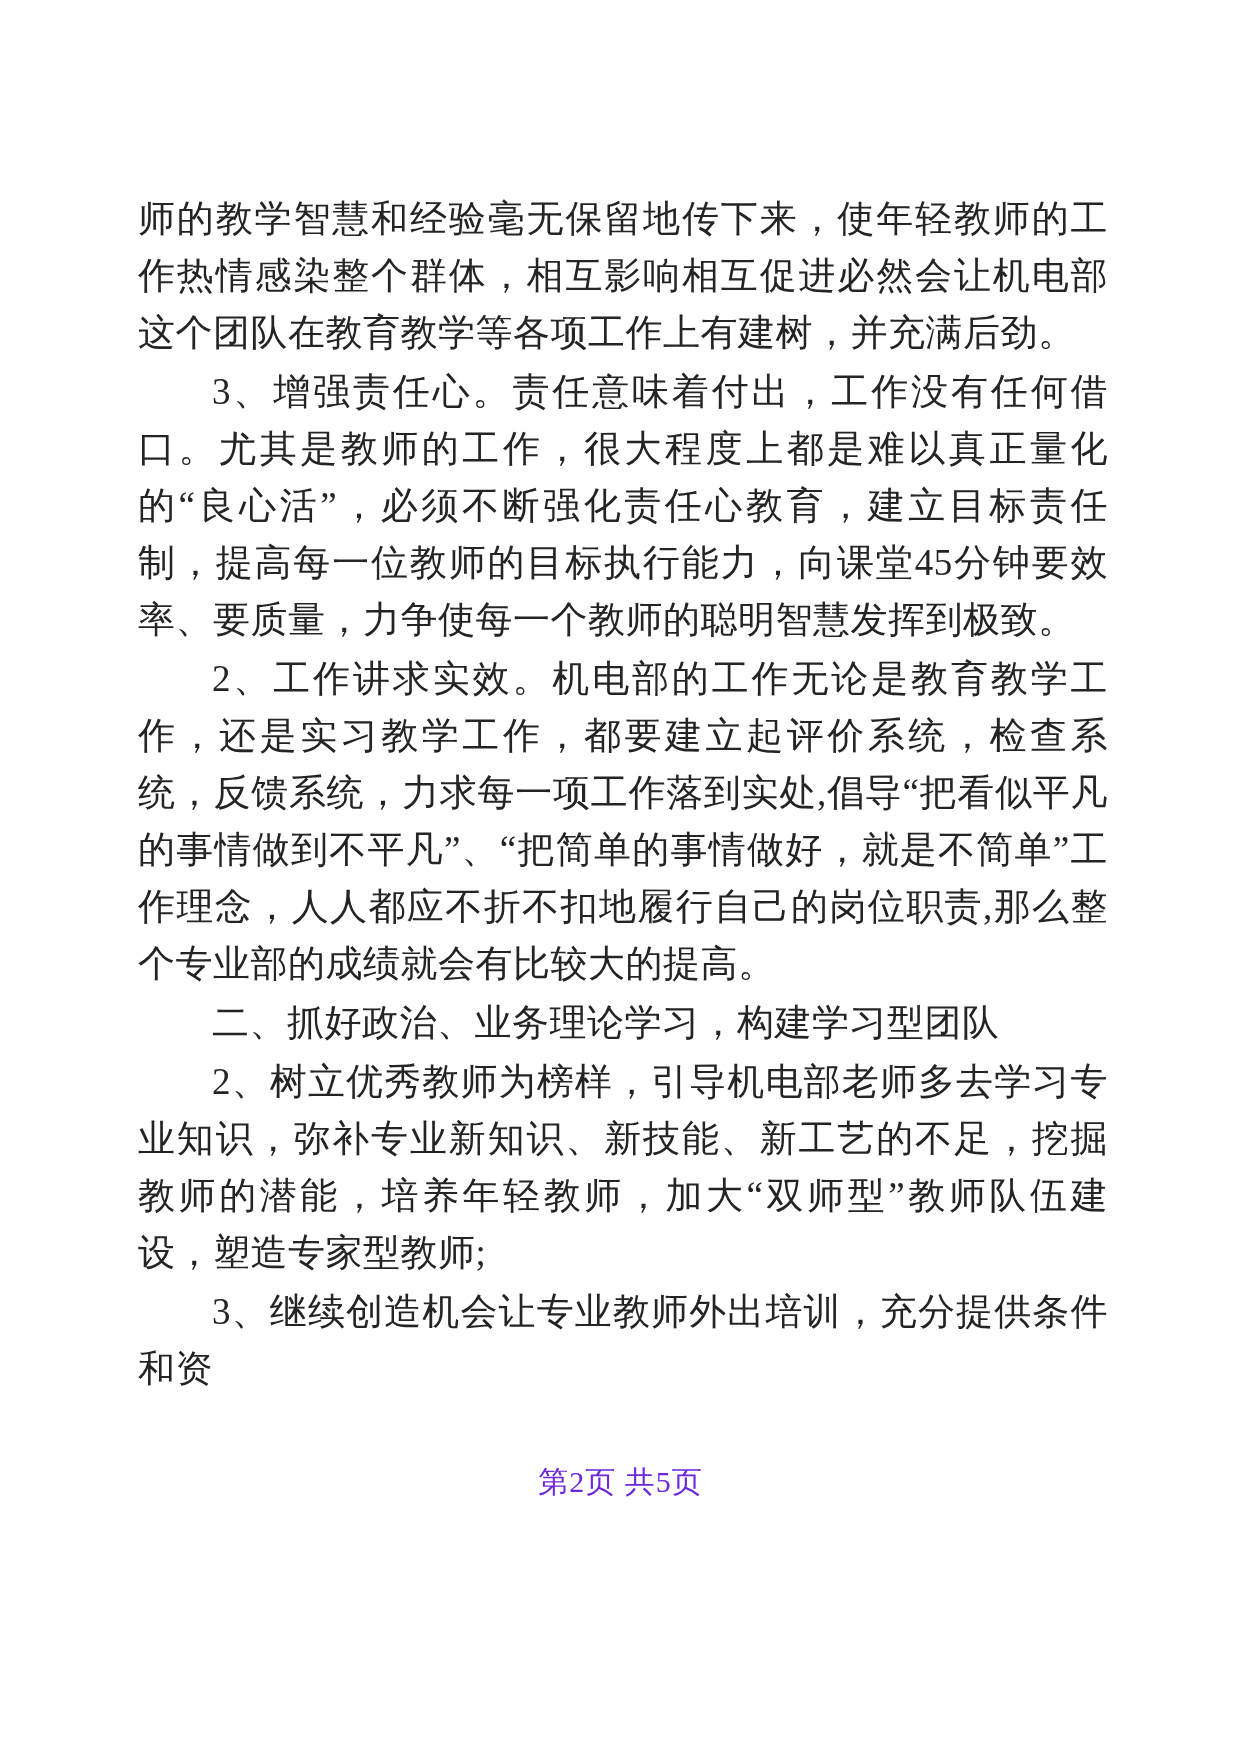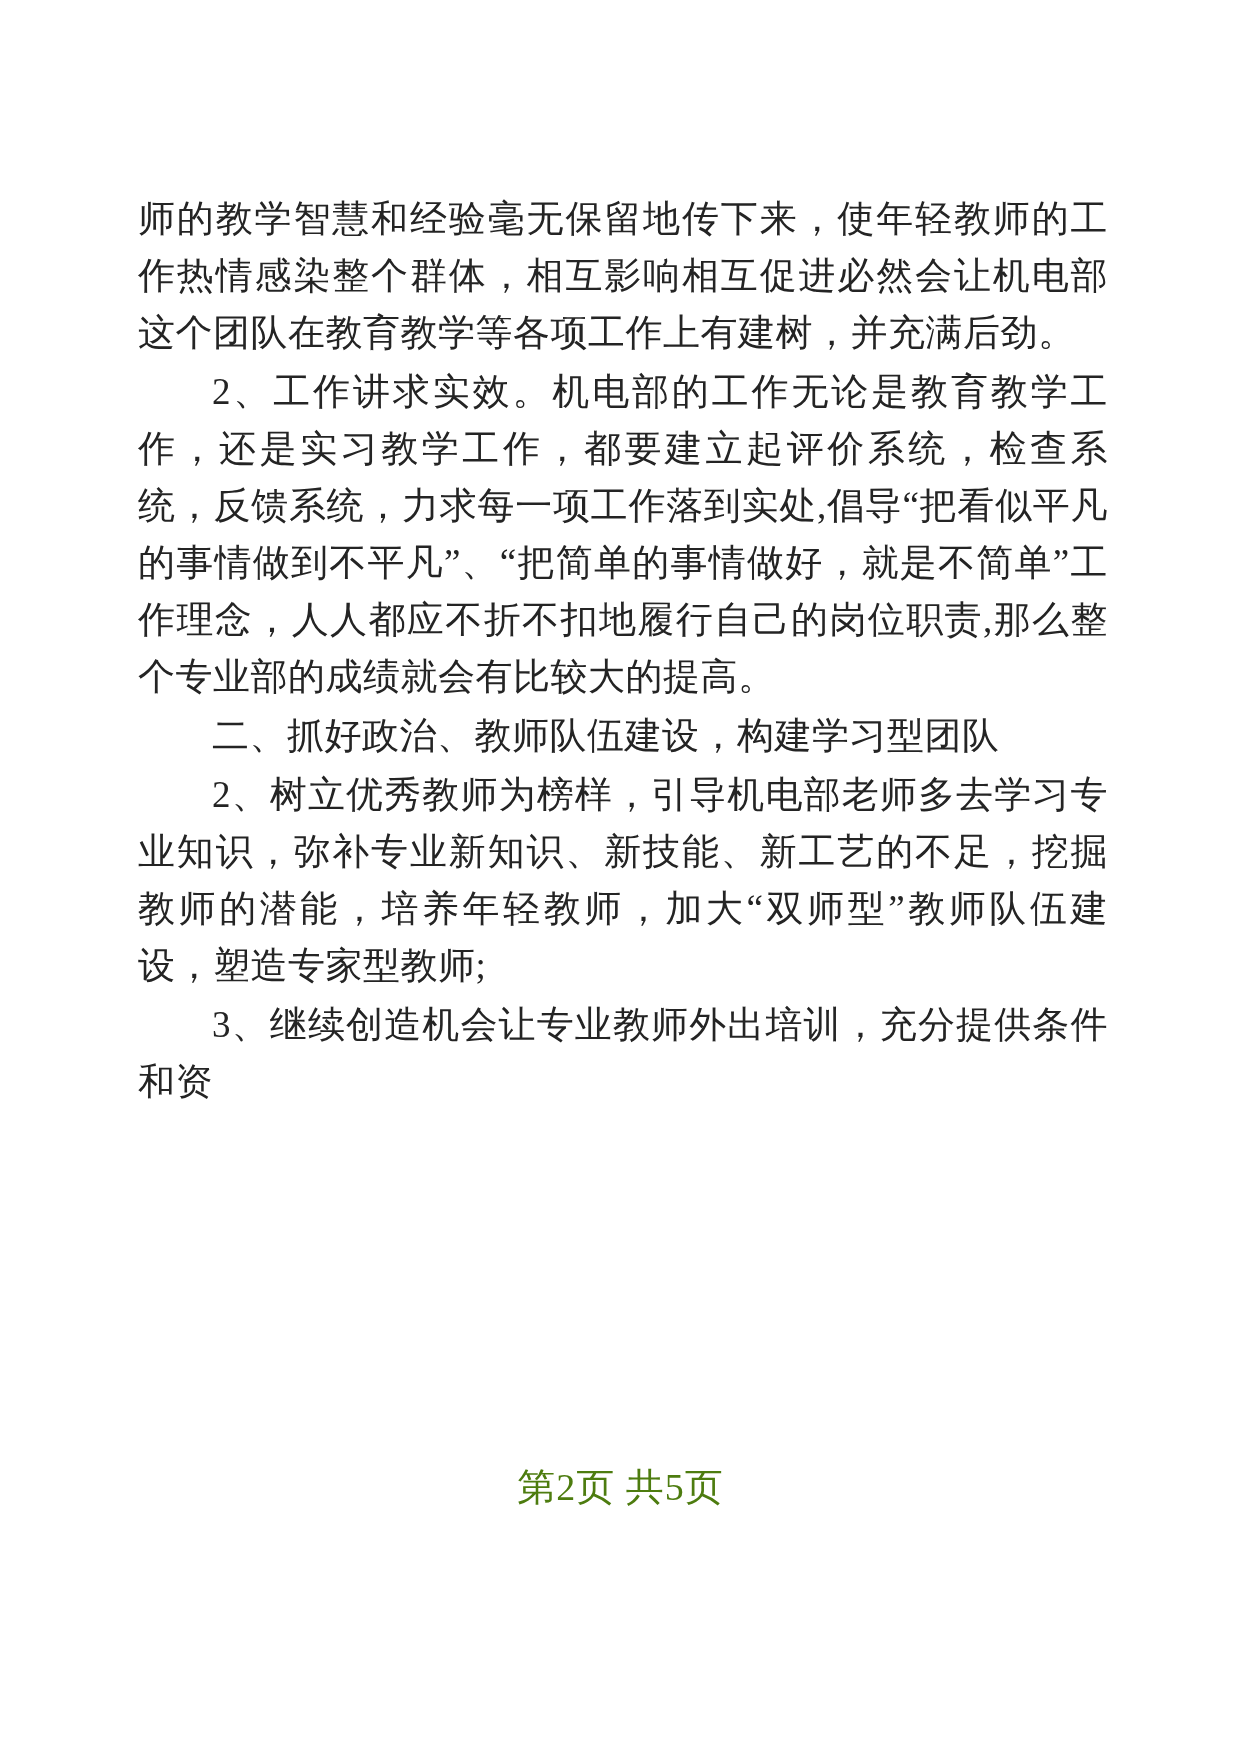--- a/index.html
+++ b/index.html
@@ -41,33 +41,34 @@
   }
   p.indent {
     text-indent: 74px;
   }
   .footer {
     position: absolute;
     left: 0;
     top: 1462px;
     width: 1241px;
     text-align: center;
-    font-size: 38px;
+    font-size: 30px;
     letter-spacing: 1px;
-    color: #4d7c0f;
+    color: #6d28d9;
   }
 </style>
 </head>
 <body>
 
 <div class="page">
 
   <div class="body-text">
     <p class="para">师的教学智慧和经验毫无保留地传下来，使年轻教师的工作热情感染整个群体，相互影响相互促进必然会让机电部这个团队在教育教学等各项工作上有建树，并充满后劲。</p>
+    <p class="para indent">3、增强责任心。责任意味着付出，工作没有任何借口。尤其是教师的工作，很大程度上都是难以真正量化的“良心活”，必须不断强化责任心教育，建立目标责任制，提高每一位教师的目标执行能力，向课堂45分钟要效率、要质量，力争使每一个教师的聪明智慧发挥到极致。</p>
     <p class="para indent">2、工作讲求实效。机电部的工作无论是教育教学工作，还是实习教学工作，都要建立起评价系统，检查系统，反馈系统，力求每一项工作落到实处,倡导“把看似平凡的事情做到不平凡”、“把简单的事情做好，就是不简单”工作理念，人人都应不折不扣地履行自己的岗位职责,那么整个专业部的成绩就会有比较大的提高。</p>
-    <p class="para indent">二、抓好政治、教师队伍建设，构建学习型团队</p>
+    <p class="para indent">二、抓好政治、业务理论学习，构建学习型团队</p>
     <p class="para indent">2、树立优秀教师为榜样，引导机电部老师多去学习专业知识，弥补专业新知识、新技能、新工艺的不足，挖掘教师的潜能，培养年轻教师，加大“双师型”教师队伍建设，塑造专家型教师;</p>
     <p class="para indent">3、继续创造机会让专业教师外出培训，充分提供条件和资</p>
   </div>
 
   <div class="footer">第2页 共5页</div>
 
 </div>
 
 </body></html>

